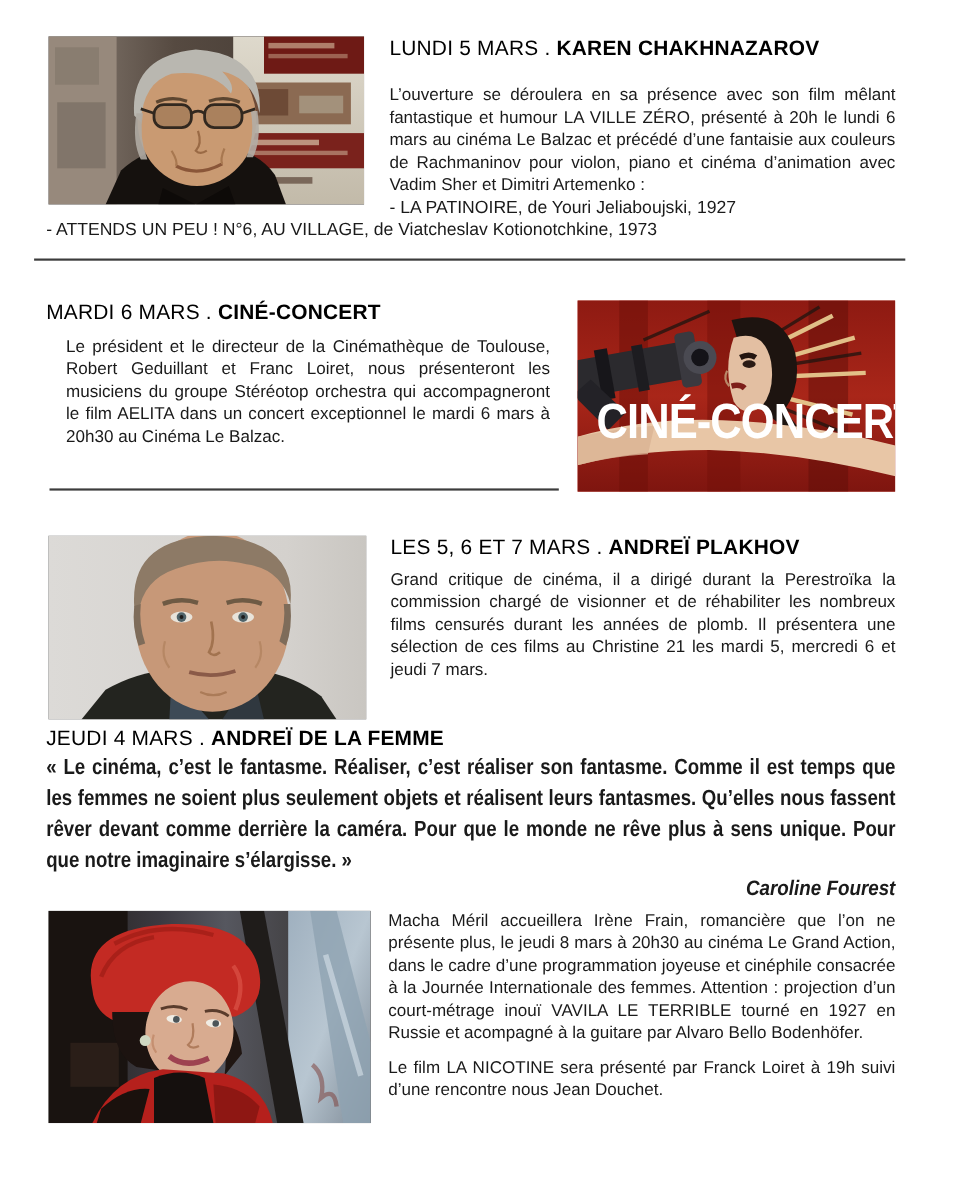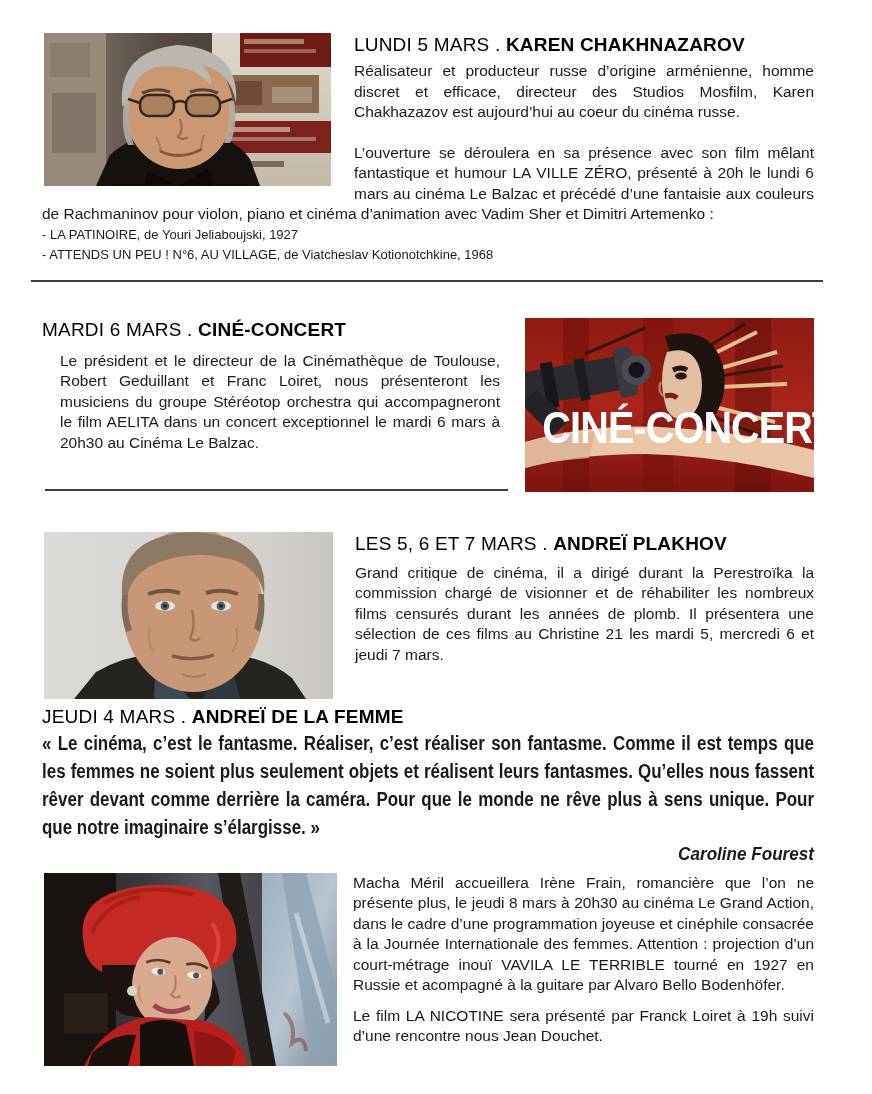--- a/index.html
+++ b/index.html
@@ -12,21 +12,21 @@
     font-family: "Liberation Sans", sans-serif;
     color: #1a1a1a;
   }
   .content { padding: 0 58px 0 42px; }
 
   .sec { position: relative; }
   .sec-header { font-size: 19px; font-weight: 400; color:#000; letter-spacing: 0.2px; line-height: 24px; margin: 0; }
   .sec-header .t { font-weight: 700; }
 
   .body-p { font-size: 15.5px; line-height: 20.5px; text-align: justify; margin: 0; }
-  .list-p { font-size: 13px; line-height: 20.5px; margin: 0; text-align: left; }
+  .list-p { font-size: 16px; line-height: 20.5px; margin: 0; text-align: left; }
   b.inb { font-weight: 400; }
 
   .photo { position: relative; overflow: hidden; background:#888; }
   .photo svg { display:block; }
 
   
   .s1 { padding-top: 33px; }
   .photo1 { float: left; width: 287px; height: 153px; margin: 0 23px 6px 2px; }
   .s1 .p1 { margin-top: 4px; }
   .s1 .p2 { margin-top: 20px; }
@@ -123,24 +123,23 @@
         <path d="M96 70 L84 66 M176 70 L188 66" stroke="#32281f" stroke-width="2.5"></path>
 
         <path d="M136 86 Q140 98 134 104 Q138 108 144 104" stroke="#9a6a45" stroke-width="2" fill="none"></path>
         <path d="M116 118 Q136 128 158 116" stroke="#8a5638" stroke-width="3" fill="none"></path>
         <path d="M112 104 Q118 114 116 118 M160 102 Q156 112 158 116" stroke="#a87850" stroke-width="2" fill="none"></path>
 
         <path d="M104 138 L134 153 L164 136 L170 153 L100 153 Z" fill="#0d0a08"></path>
       </svg>
     </div>
     <h2 class="sec-header"><span>LUNDI 5 MARS</span><span> . </span><span class="t">KAREN CHAKHNAZAROV</span></h2>
-    <p class="body-p p1"><span>Réalisateur et producteur russe d’origine arménienne, homme discret et efficace, directeur des Studios Mosfilm, Karen Chakhazazov est aujourd’hui au coeur du cinéma russe.</span></p>
     <p class="body-p p2"><span>L’ouverture se déroulera en sa présence avec son film mêlant fantastique et humour LA VILLE ZÉRO, présenté à 20h le lundi 6 mars au cinéma </span><b class="inb">Le Balzac</b><span> et précédé d’une fantaisie aux couleurs de Rachmaninov pour violon, piano et cinéma d’animation avec Vadim Sher et Dimitri Artemenko :</span></p>
     <p class="list-p">- LA PATINOIRE, de Youri Jeliaboujski, 1927</p>
-    <p class="list-p">- ATTENDS UN PEU ! N°6, AU VILLAGE, de Viatcheslav Kotionotchkine, 1968</p>
+    <p class="list-p">- ATTENDS UN PEU ! N°6, AU VILLAGE, de Viatcheslav Kotionotchkine, 1973</p>
   </div>
 
   <div class="divider d1"></div>
 
   <div class="sec s2">
     <div class="photo poster">
       <svg width="289" height="174" viewBox="0 0 289 174" xmlns="http://www.w3.org/2000/svg">
         <defs>
           <linearGradient id="postbg" x1="0" y1="0" x2="0" y2="1">
             <stop offset="0" stop-color="#8e1a12"></stop>

